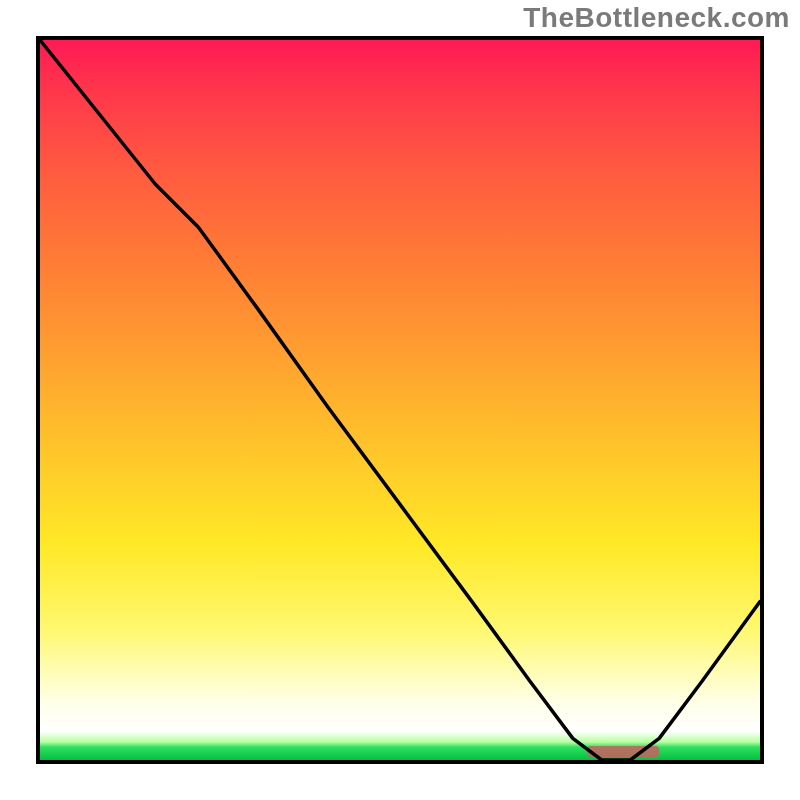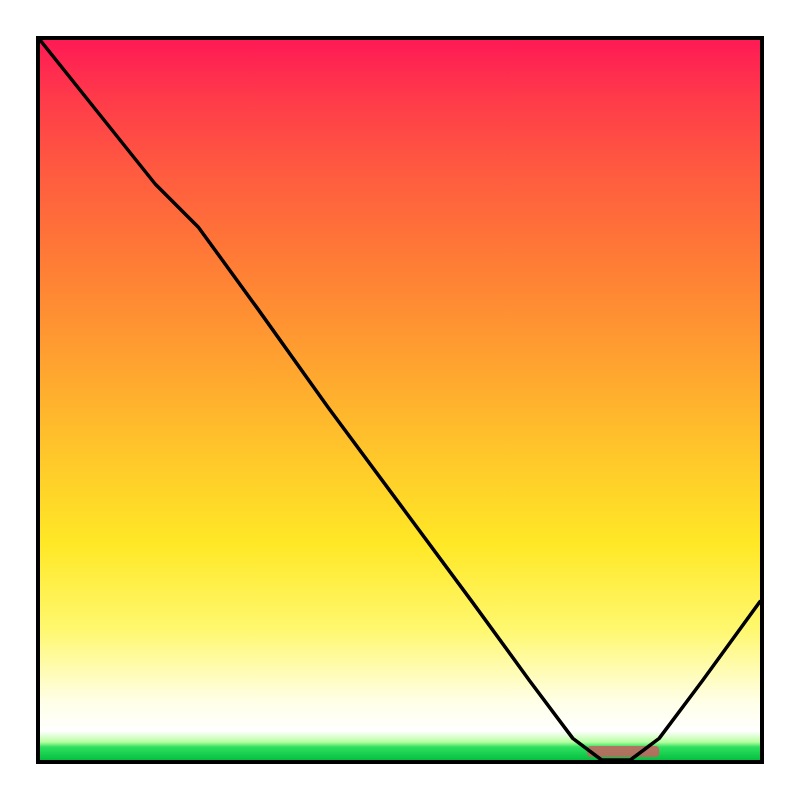--- a/index.html
+++ b/index.html
@@ -81,20 +81,21 @@
     fill: #c86060;
     stroke: none;
     opacity: 0.85;
   }
 </style>
 </head>
 <body>
 
 <div class="container">
 
+  <div class="watermark">TheBottleneck.com</div>
 
   <div class="plot">
     <div class="gradient-fill"></div>
 
     <svg viewBox="0 0 720 720" preserveAspectRatio="none">
 
       <rect class="marker-bar" x="547.20" y="706.00" width="72.00" height="11.00" rx="4" ry="4"></rect>
 
       <path class="curve" d="M0.00 0.00 L57.60 72.00 L115.20 144.00 L158.40 187.20 L216.00 266.40 L288.00 367.20 L360.00 464.40 L432.00 561.60 L489.60 640.80 L532.80 698.40 L561.60 720.00 L590.40 720.00 L619.20 698.40 L662.40 640.80 L720.00 561.60"></path>
     </svg>

